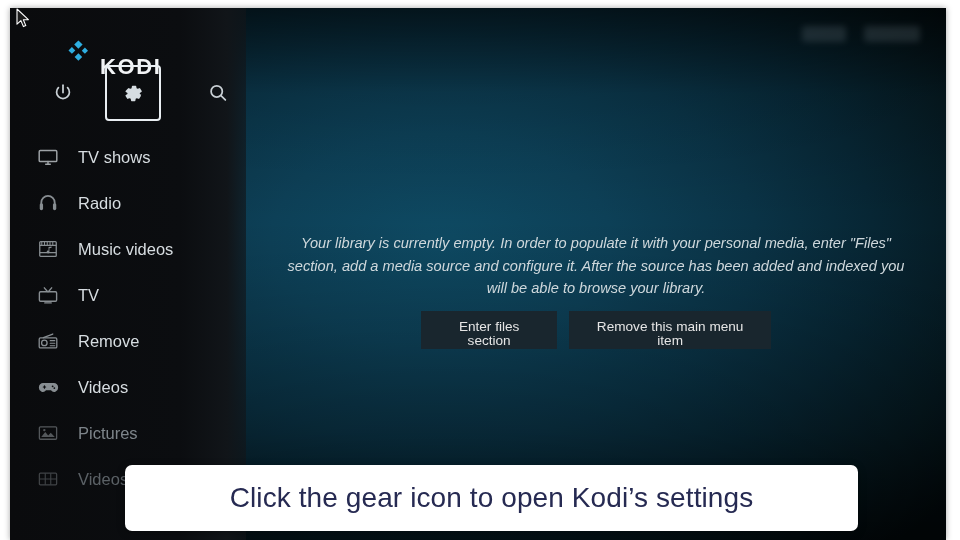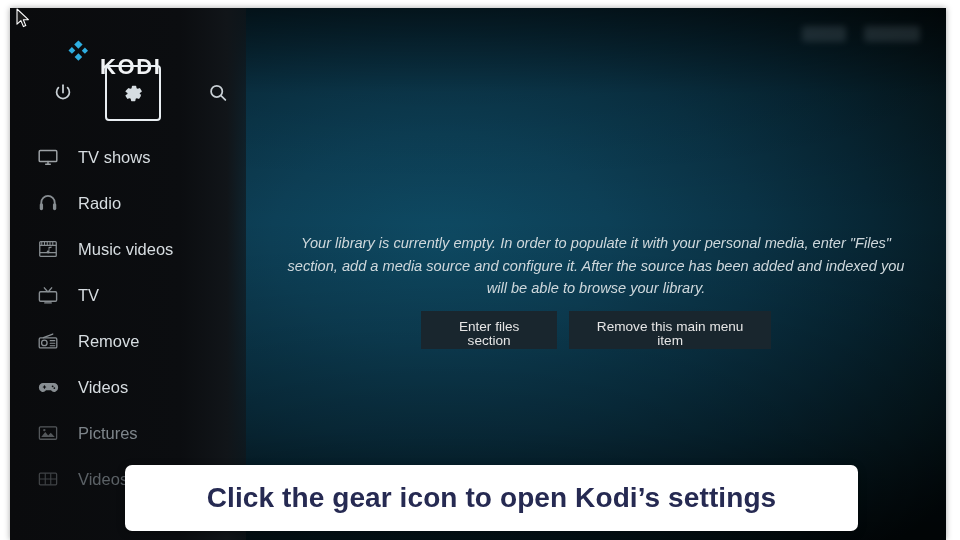--- a/index.html
+++ b/index.html
@@ -218,21 +218,21 @@
     border-radius: 7px;
     box-shadow: 0 2px 8px rgba(0,0,0,0.30);
     display: flex;
     align-items: center;
     justify-content: center;
     z-index: 40;
   }
   #caption-text {
     color: #262a52;
     font-size: 28px;
-    font-weight: 700;
+    font-weight: 400;
     letter-spacing: 0.1px;
     white-space: nowrap;
   }
 
   
   #cursor {
     position: absolute;
     left: 16px;
     top: 8px;
     width: 16px;

